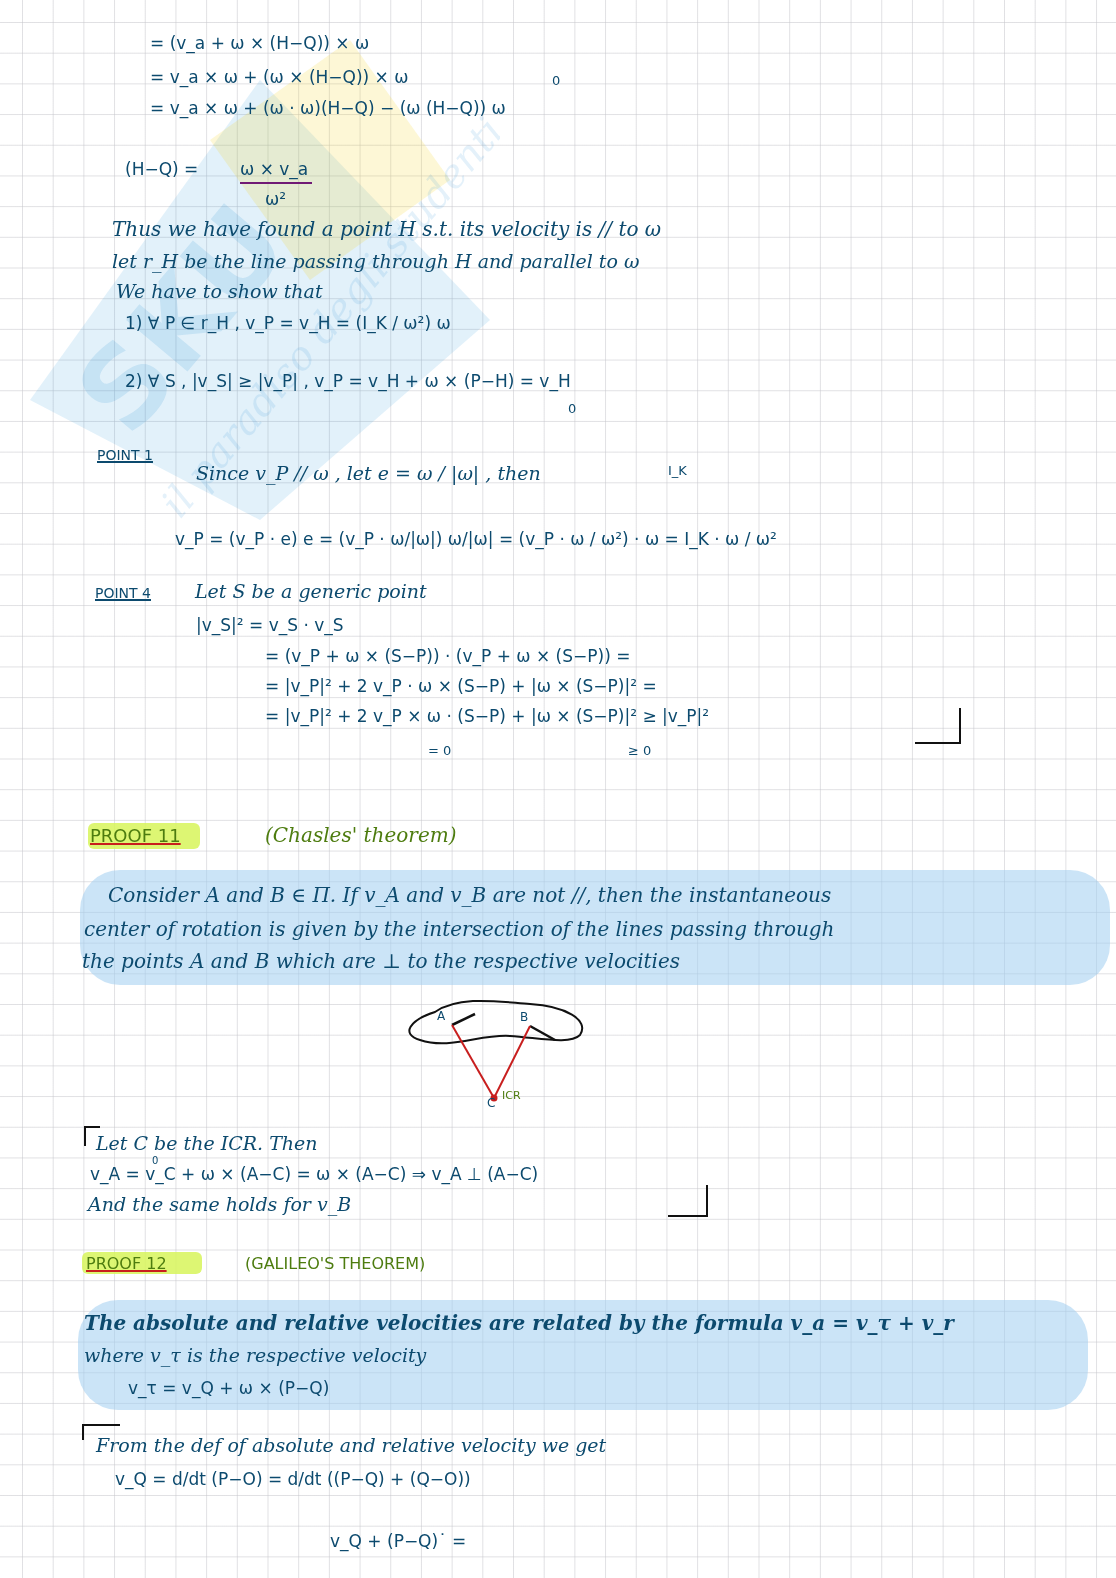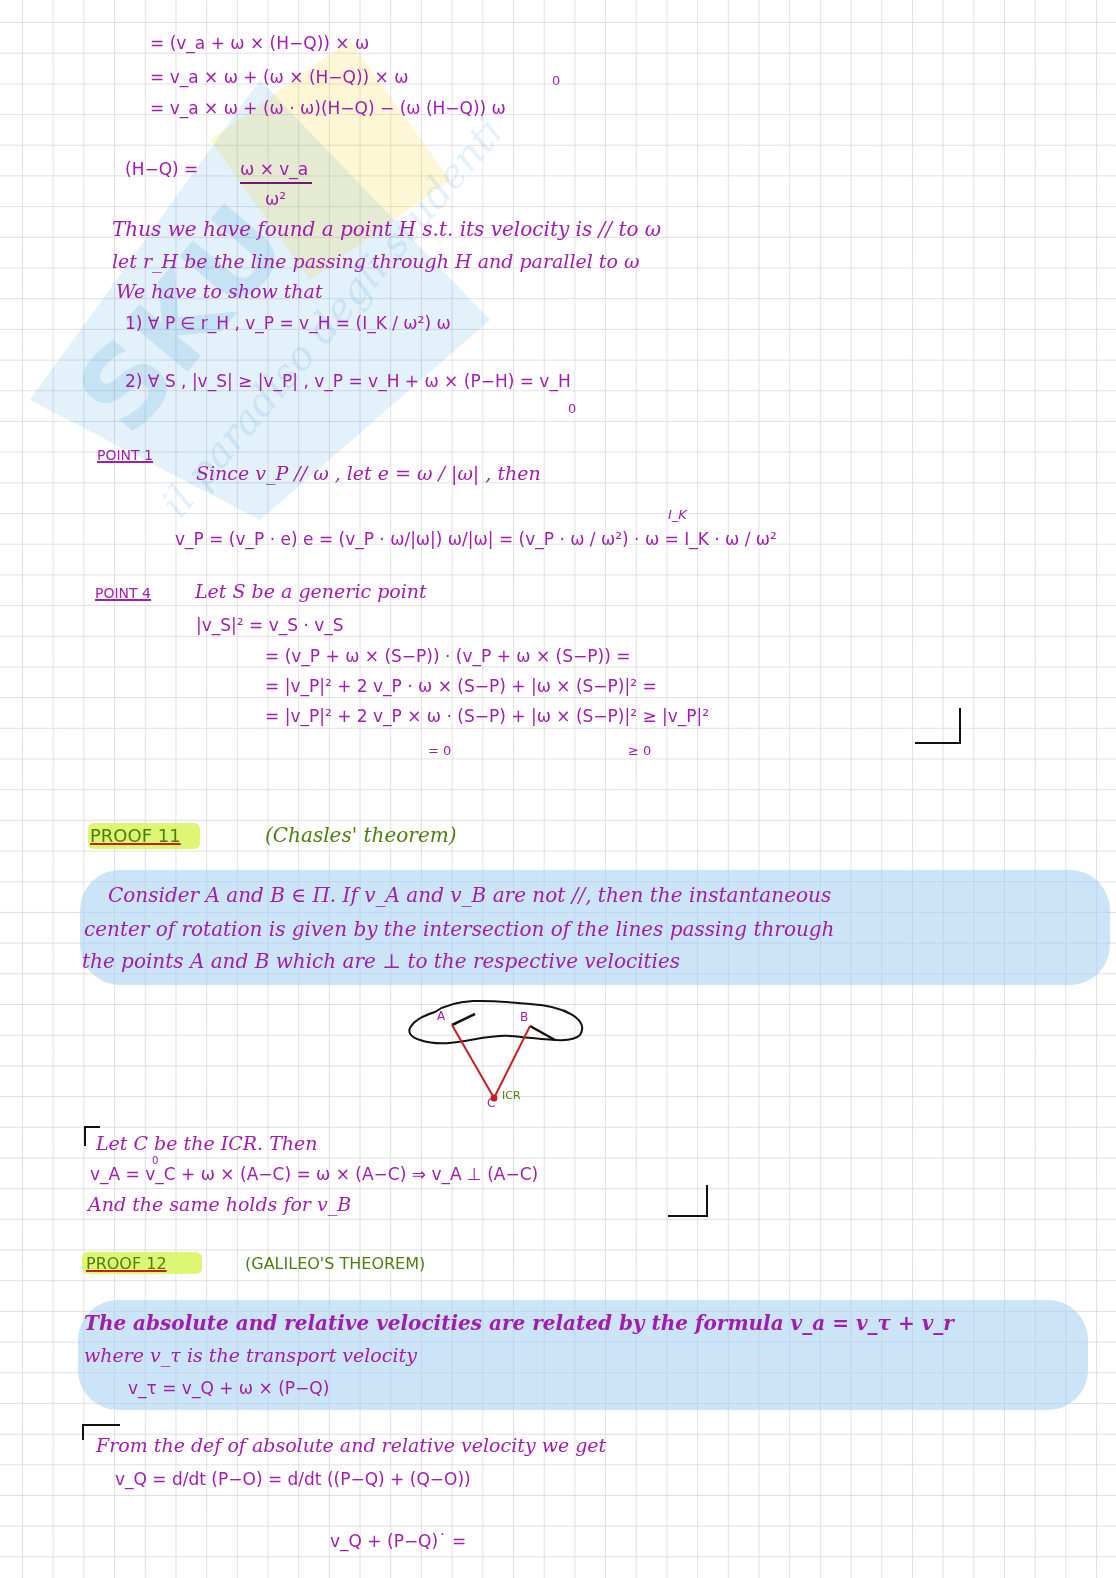--- a/index.html
+++ b/index.html
@@ -22,21 +22,21 @@
     position: absolute; background: rgba(160, 205, 240, 0.55);
     border-radius: 40px; z-index: 0;
   }
   .hl-green {
     position: absolute; background: rgba(215, 245, 90, 0.85);
     border-radius: 6px; z-index: 0;
   }
   .line {
     position: absolute; white-space: nowrap; z-index: 2;
     font-family: "DejaVu Serif", serif; font-style: italic;
-    font-size: 19px; line-height: 22px; color: #a21caf;
+    font-size: 19px; line-height: 22px; color: #0c4a6e;
   }
   .math { font-family: "DejaVu Sans", sans-serif; font-style: normal; font-size: 17px; }
   .small { font-size: 13px; }
   .red { color: #4d7c0f; font-family: "DejaVu Sans", sans-serif; font-style: normal; }
   .label-u { text-decoration: underline; text-decoration-thickness: 2px; font-family: "DejaVu Sans", sans-serif; font-style: normal; font-size: 14px; }
   .red-u { text-decoration: underline; text-decoration-color: #c81e1e; text-decoration-thickness: 2px; }
   .corner-br { position: absolute; border-right: 2px solid #111; border-bottom: 2px solid #111; z-index: 2; }
   .corner-tl { position: absolute; border-left: 2px solid #111; border-top: 2px solid #111; z-index: 2; }
   .diagram { position: absolute; z-index: 2; }
 </style>
@@ -66,21 +66,21 @@
 
 <div class="line" style="left:112px; top:218px; font-size:20px;">Thus we have found a point H s.t. its velocity is // to ω</div>
 <div class="line" style="left:112px; top:250px;">let r_H be the line passing through H and parallel to ω</div>
 <div class="line" style="left:116px; top:280px;">We have to show that</div>
 <div class="line math" style="left:125px; top:312px;">1) ∀ P ∈ r_H ,  v_P = v_H =  (I_K / ω²) ω</div>
 <div class="line math" style="left:125px; top:370px;">2) ∀ S ,  |v_S| ≥ |v_P| ,   v_P = v_H + ω × (P−H) = v_H</div>
 <div class="line math small" style="left:568px; top:398px;">0</div>
 
 <div class="line label-u" style="left:97px; top:444px;">POINT 1</div>
 <div class="line" style="left:196px; top:462px;">Since v_P // ω , let e = ω / |ω| , then</div>
-<div class="line math small" style="left:668px; top:504px;font-style:italic;">I_K</div>
+<div class="line math small" style="left:668px; top:460px;">I_K</div>
 <div class="line math" style="left:175px; top:528px;">v_P = (v_P · e) e = (v_P · ω/|ω|) ω/|ω| = (v_P · ω / ω²) · ω = I_K · ω / ω²</div>
 
 <div class="line label-u" style="left:95px; top:582px;">POINT 4</div>
 <div class="line" style="left:195px; top:580px;">Let S be a generic point</div>
 <div class="line math" style="left:196px; top:614px;">|v_S|² = v_S · v_S</div>
 <div class="line math" style="left:265px; top:645px;">= (v_P + ω × (S−P)) · (v_P + ω × (S−P)) =</div>
 <div class="line math" style="left:265px; top:675px;">= |v_P|² + 2 v_P · ω × (S−P) + |ω × (S−P)|² =</div>
 <div class="line math" style="left:265px; top:705px;">= |v_P|² + 2 v_P × ω · (S−P) + |ω × (S−P)|²   ≥ |v_P|²</div>
 <div class="line math small" style="left:428px; top:740px;">= 0</div>
 <div class="line math small" style="left:628px; top:740px;">≥ 0</div>
@@ -108,19 +108,19 @@
 <div class="corner-tl" style="left:84px; top:1126px; width:14px; height:18px;"></div>
 <div class="line" style="left:96px; top:1132px;">Let C be the ICR. Then</div>
 <div class="line math" style="left:90px; top:1163px;">v_A = v_C + ω × (A−C) = ω × (A−C)   ⇒ v_A ⊥ (A−C)</div>
 <div class="line math small" style="left:152px; top:1150px; font-size:10px;">0</div>
 <div class="line" style="left:88px; top:1193px;">And the same holds for v_B</div>
 <div class="corner-br" style="left:668px; top:1185px; width:38px; height:30px;"></div>
 
 <div class="line red red-u" style="left:86px; top:1253px; font-size:16px;">PROOF 12</div>
 <div class="line red" style="left:245px; top:1253px; font-size:16px;">(GALILEO'S THEOREM)</div>
 <div class="line" style="left:84px; top:1312px; font-size:20px;font-weight:bold;">The absolute and relative velocities are related by the formula  v_a = v_τ + v_r</div>
-<div class="line" style="left:84px; top:1344px;">where v_τ is the transport velocity</div>
+<div class="line" style="left:84px; top:1344px;">where v_τ is the respective velocity</div>
 <div class="line math" style="left:128px; top:1377px;">v_τ = v_Q + ω × (P−Q)</div>
 
 <div class="corner-tl" style="left:82px; top:1424px; width:36px; height:14px;"></div>
 <div class="line" style="left:96px; top:1434px;">From the def of absolute and relative velocity we get</div>
 <div class="line math" style="left:115px; top:1468px;">v_Q = d/dt (P−O) = d/dt ((P−Q) + (Q−O))</div>
 <div class="line math" style="left:330px; top:1530px;">v_Q + (P−Q)˙ =</div>
 
 </body></html>

